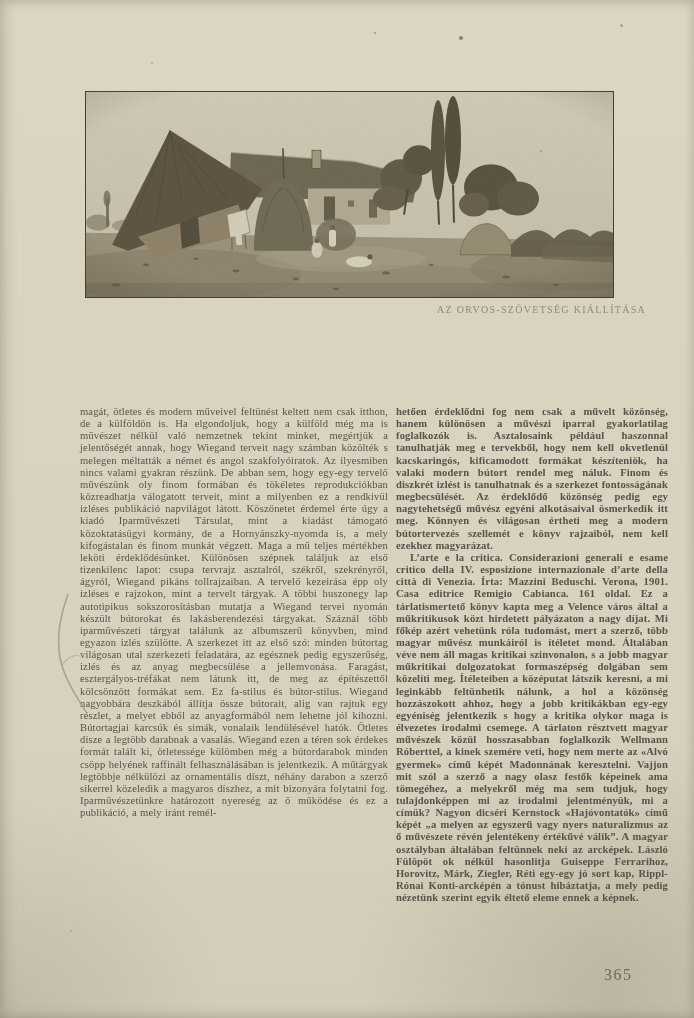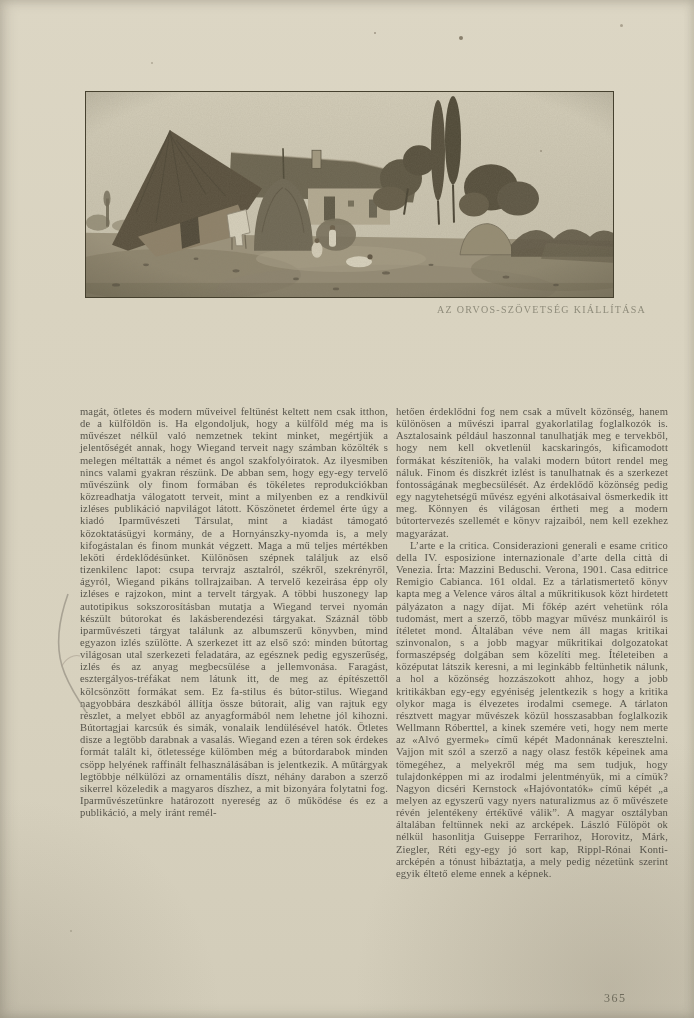--- a/index.html
+++ b/index.html
@@ -36,26 +36,26 @@
     position: absolute; top: 358px;
     color: #55534a;
     font-size: 10.6px; line-height: 12.15px;
     text-align: justify;
     letter-spacing: 0.12px;
     word-spacing: 0.5px;
     margin-top: 48px;
   }
   .col p { margin: 0; }
   .col-left  { left: 80px;  width: 308px; }
-  .col-right { left: 396px; width: 272px; }
+  .col-right { left: 396px; width: 272px; font-weight: bold; }
   .col p.indent { text-indent: 14px; }
   
   .page-number {
-    position: absolute; left: 604px; top: 991px;
-    color: #6e6b5c; font-size: 12px; letter-spacing: 1.5px; text-align: right;
+    position: absolute; left: 604px; top: 966px;
+    color: #6e6b5c; font-size: 16px; letter-spacing: 1.5px; text-align: right;
   }
   
   .pencil-mark { position: absolute; left: 44px; top: 588px; width: 60px; height: 130px; pointer-events: none; }
   .speck { position: absolute; border-radius: 50%; background: #6e6350; }
   .speck.s1 { left: 459px; top: 36px;  width: 4px; height: 4px; opacity: .75; }
   .speck.s2 { left: 374px; top: 32px;  width: 2px; height: 2px; opacity: .55; }
   .speck.s3 { left: 620px; top: 24px;  width: 3px; height: 3px; opacity: .45; }
   .speck.s4 { left: 151px; top: 62px;  width: 2px; height: 2px; opacity: .4; }
   .speck.s5 { left: 540px; top: 150px; width: 2px; height: 2px; opacity: .5; }
   .speck.s6 { left: 70px;  top: 930px; width: 2px; height: 2px; opacity: .35; }

